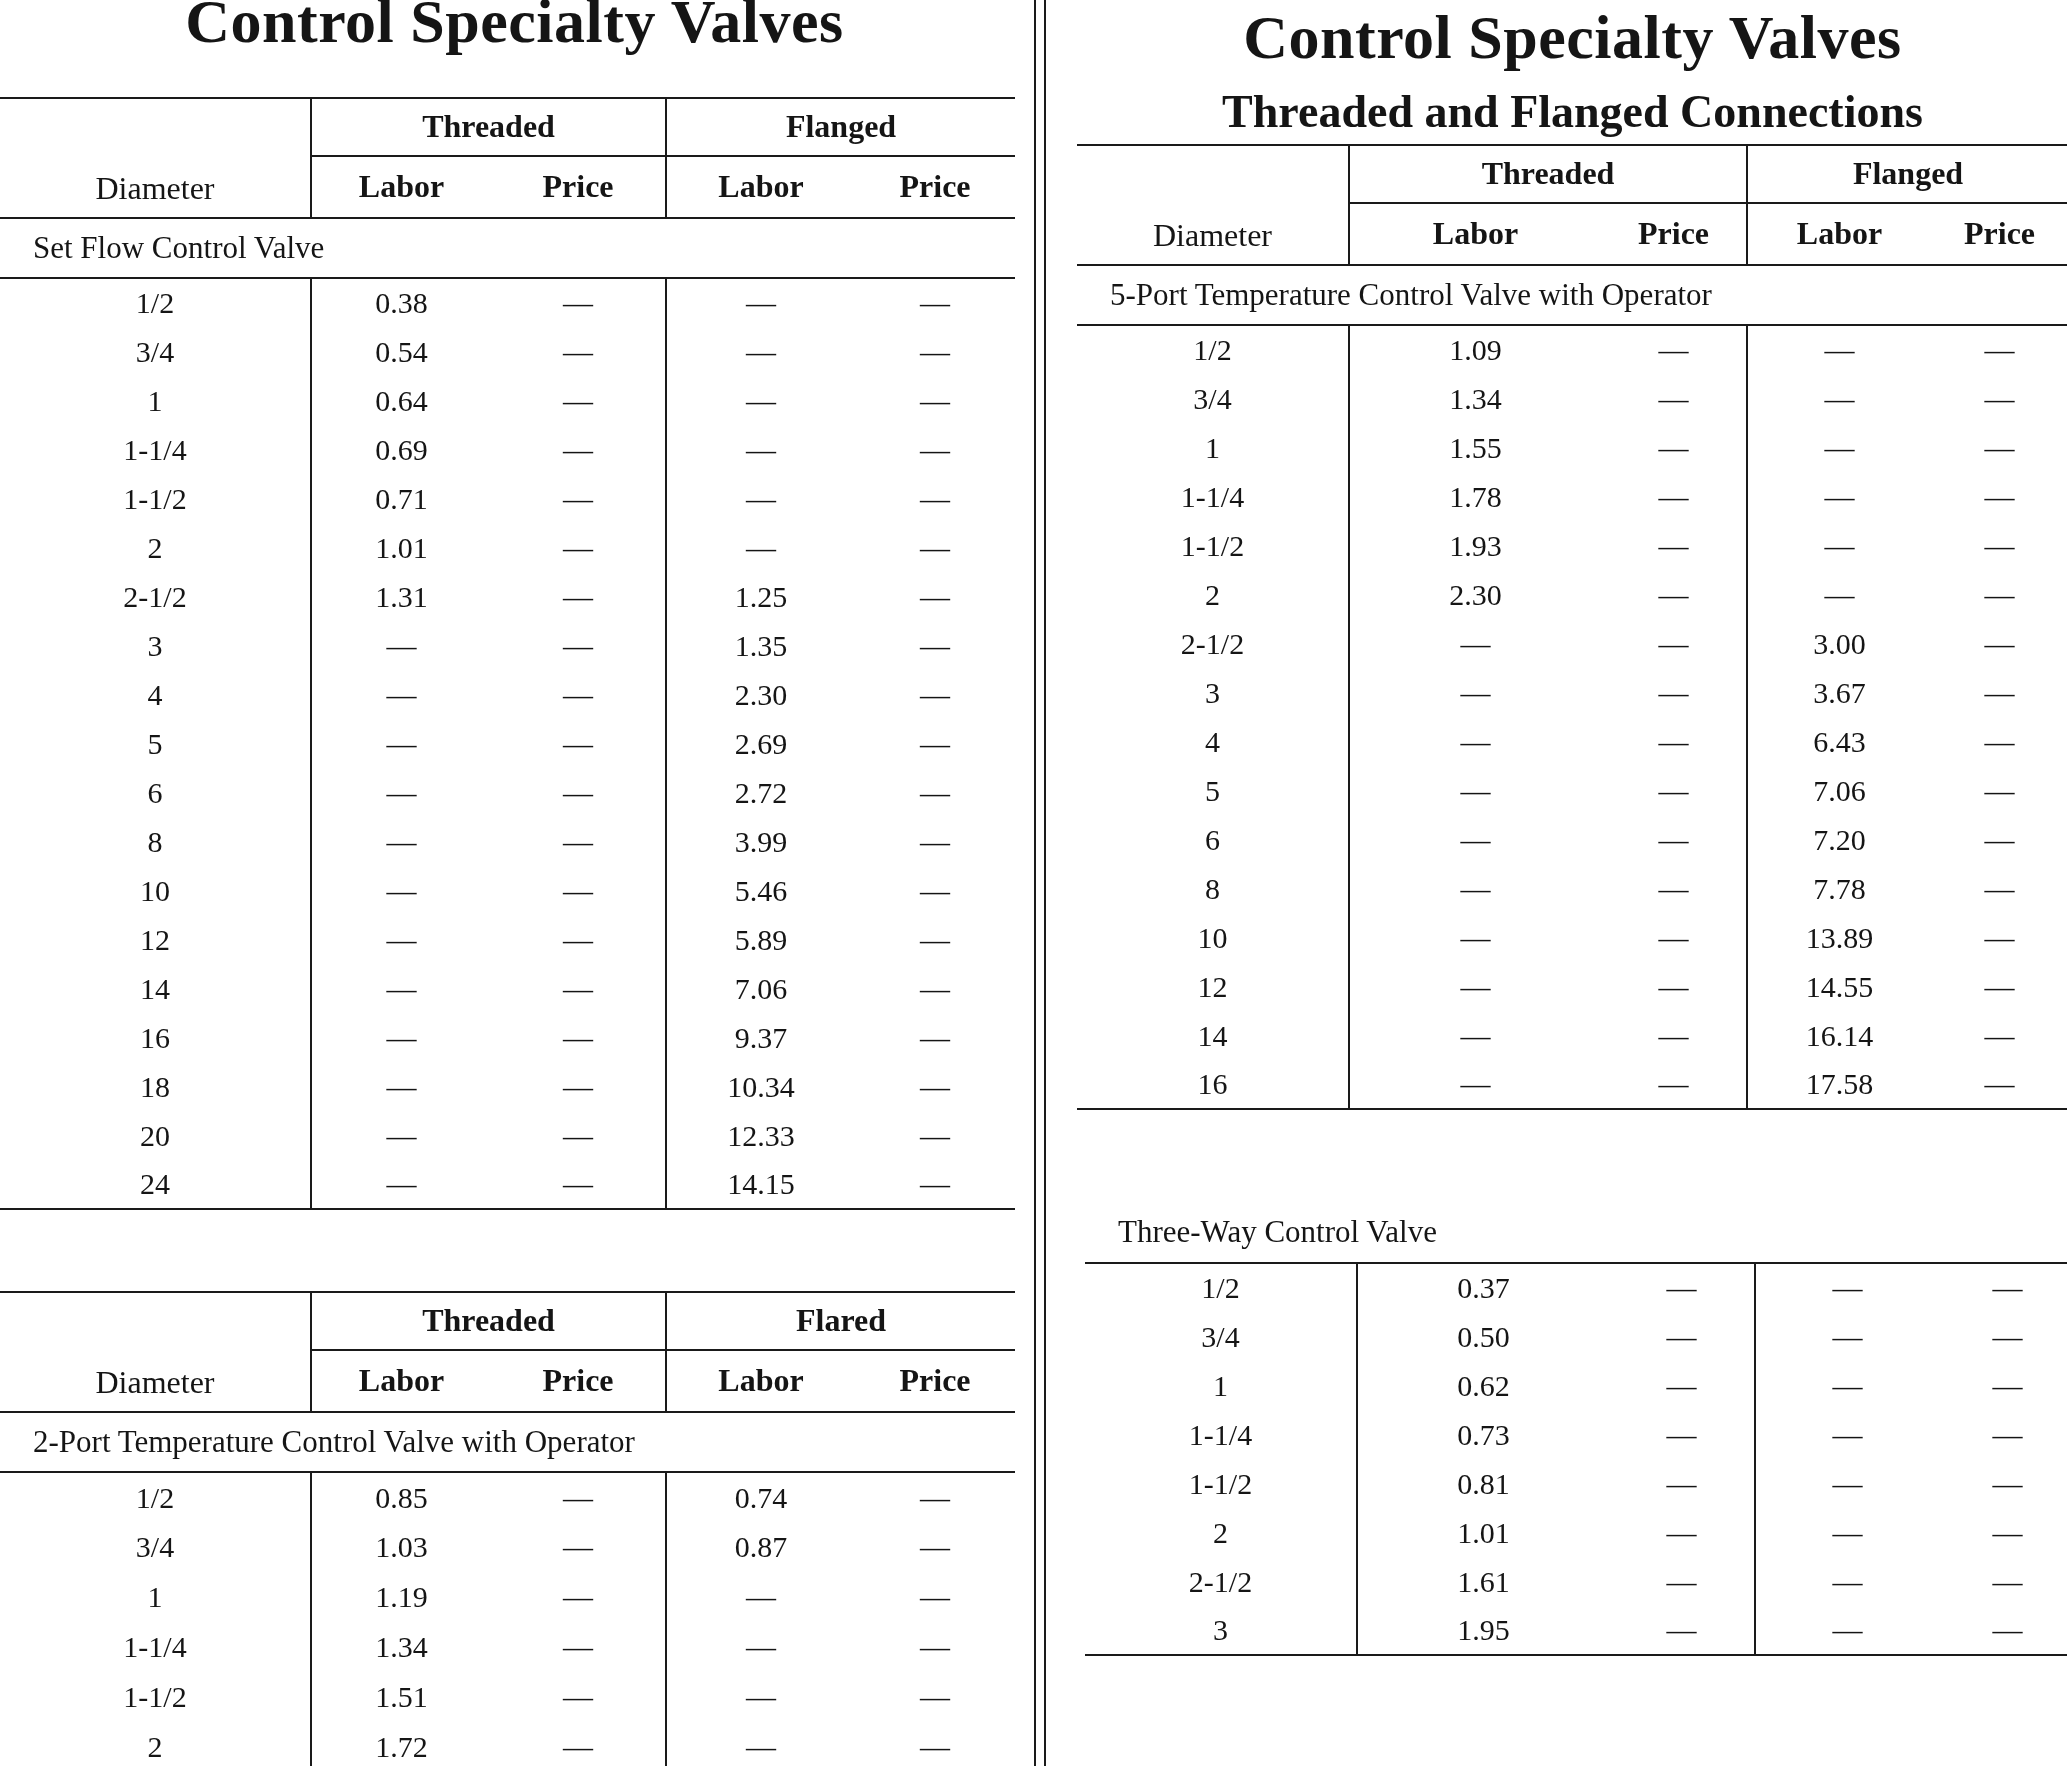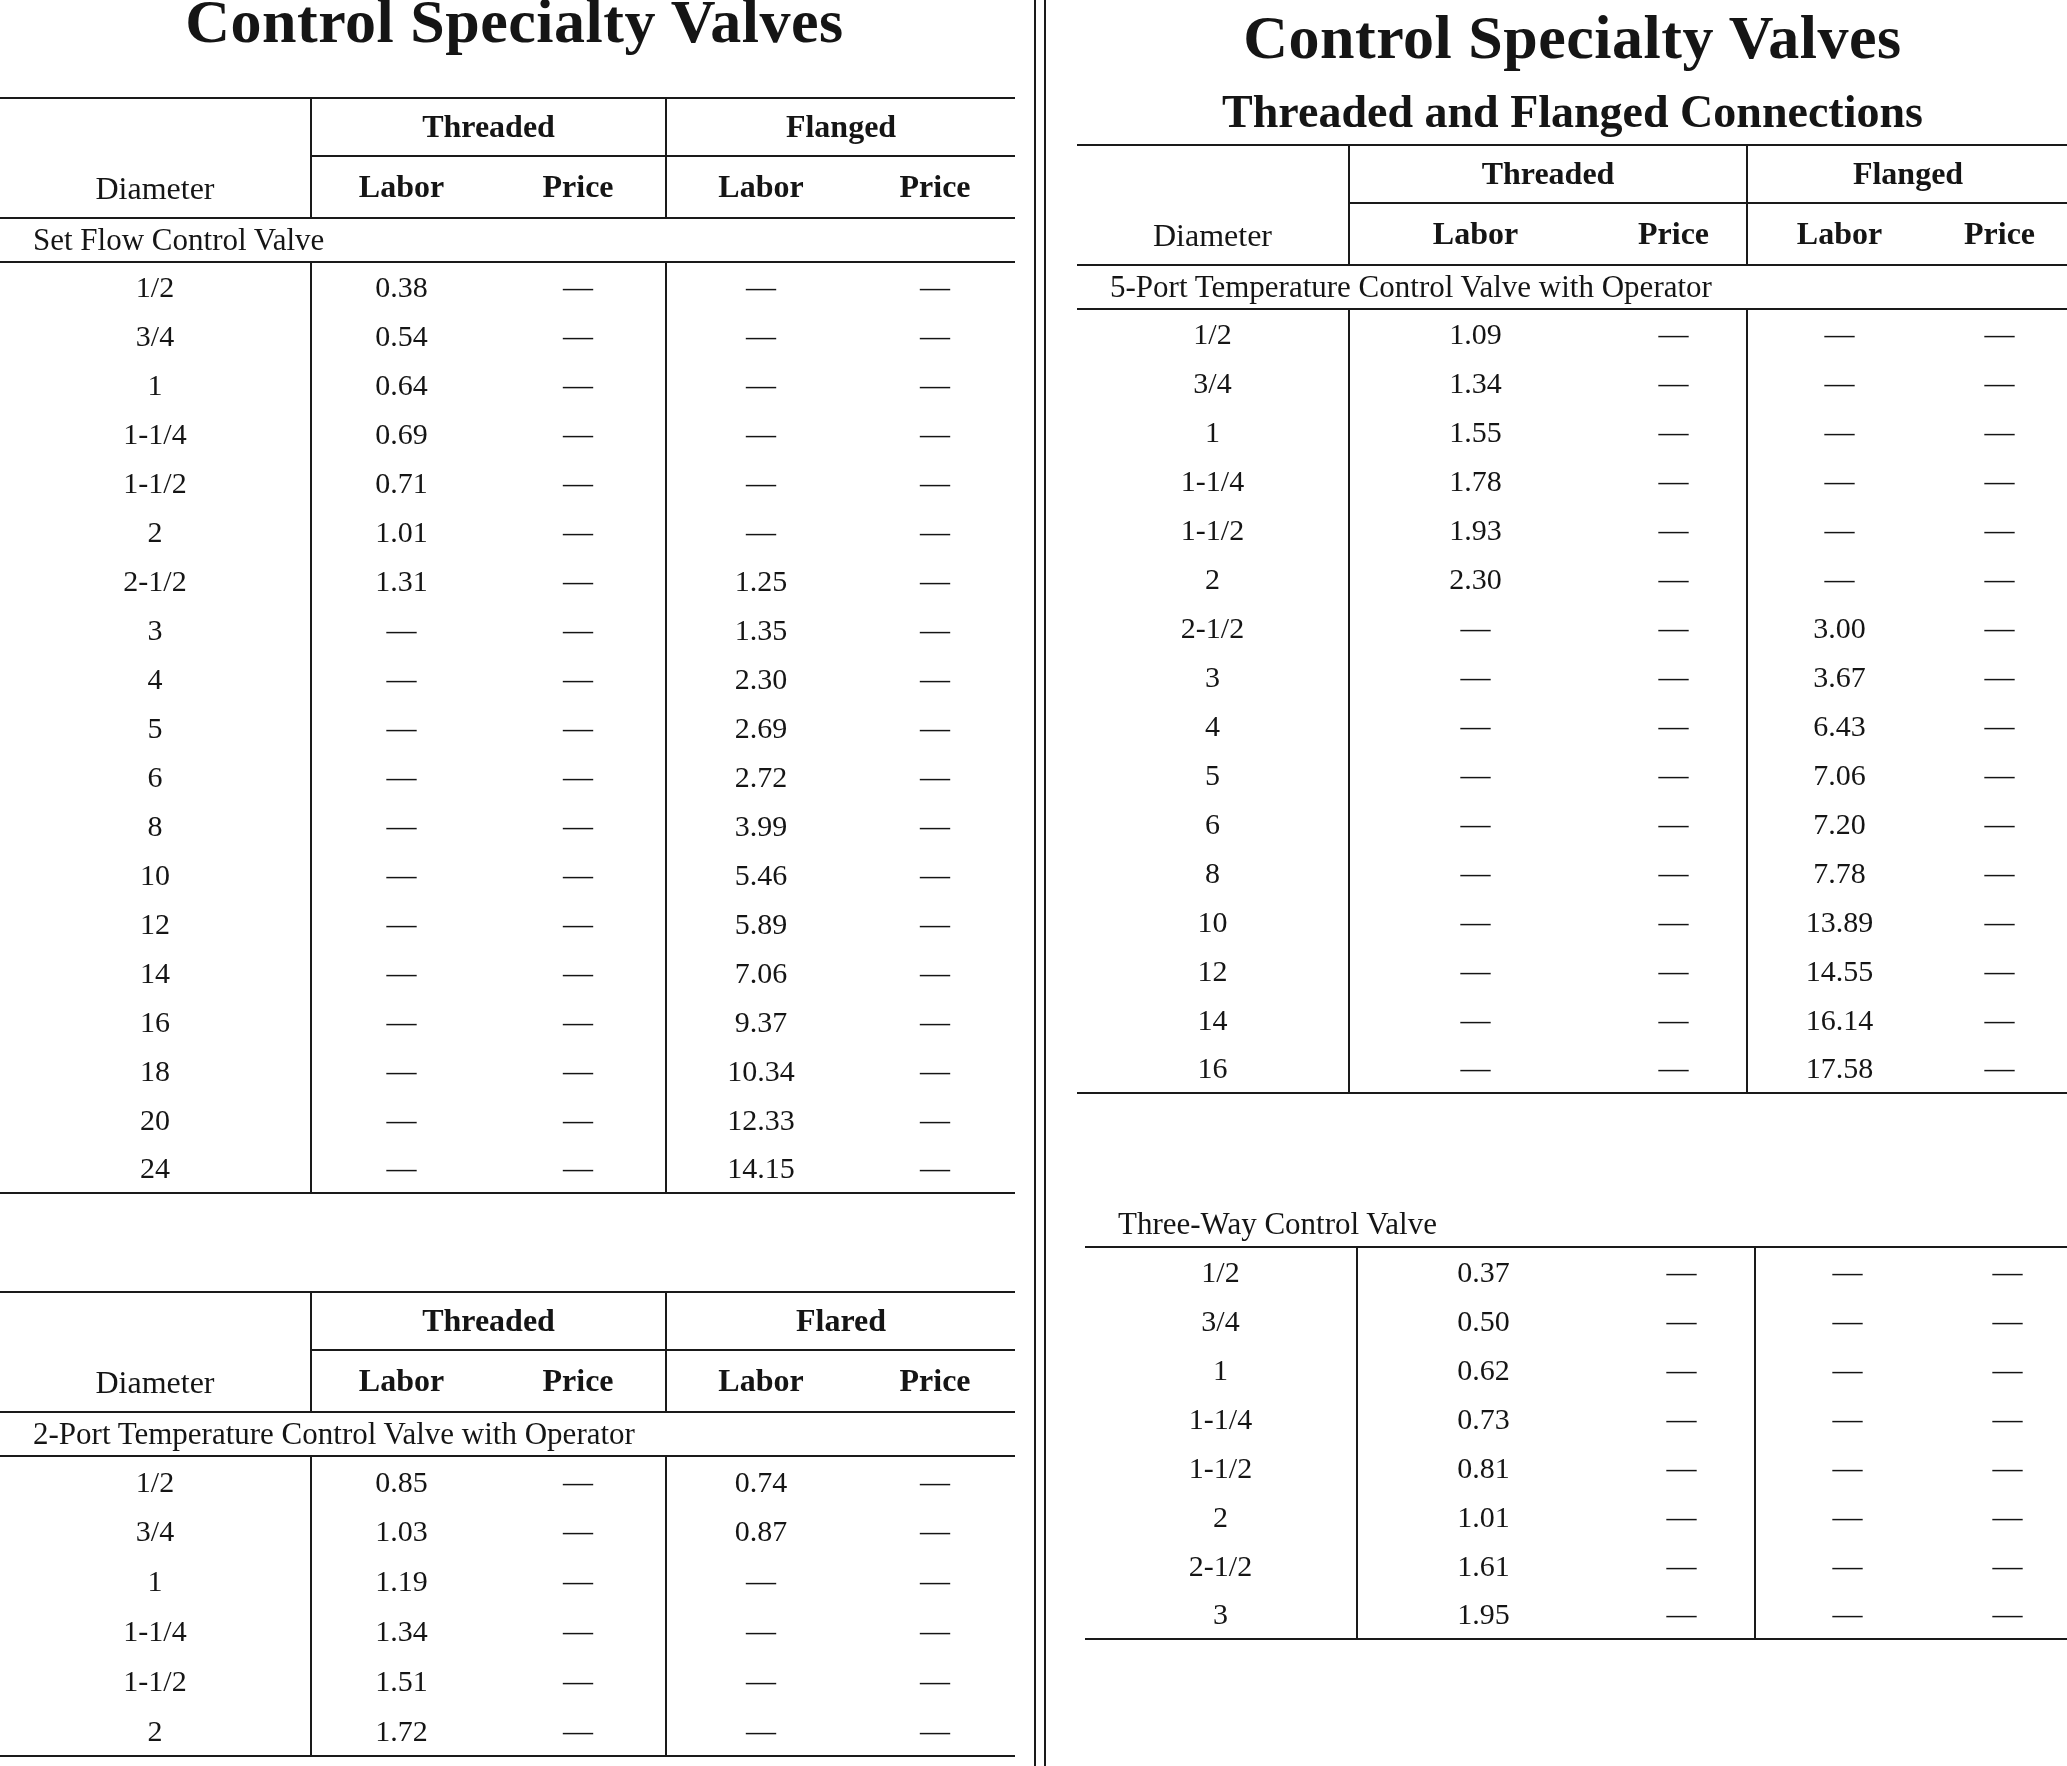--- a/index.html
+++ b/index.html
@@ -79,21 +79,21 @@
     border-bottom: 2.9px solid #1a1a1a;
   }
 
   .vt tr.sub { height: 62px; }
   .vt tr.sub td {
     font-weight: bold;
     font-size: 32px;
     border-bottom: 2.9px solid #1a1a1a;
   }
 
-  .vt tr.sec { height: 44px; }
+  .vt tr.sec { height: 60px; }
   .vt td.sectitle {
     text-align: left;
     padding-left: 33px;
     font-size: 31px;
     border-bottom: 2.9px solid #1a1a1a;
   }
 
   .vt tr.row { height: 49px; }
   #lt2 .vt tr.row { height: 50px; }
 </style>

